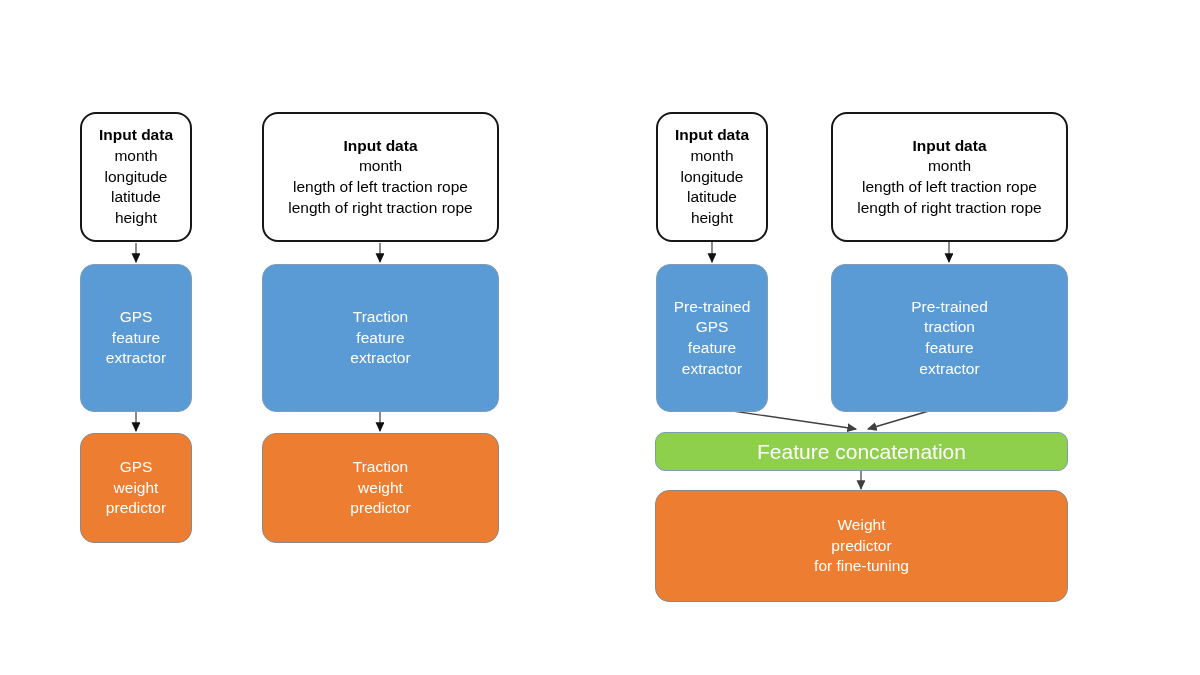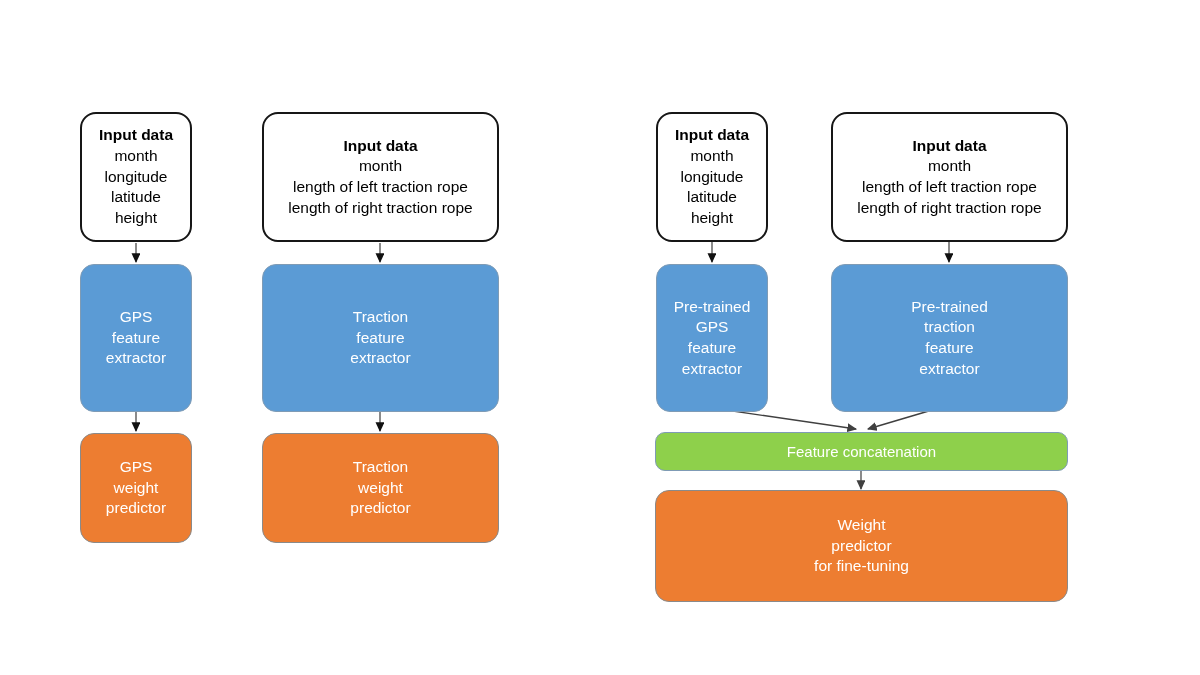--- a/index.html
+++ b/index.html
@@ -46,21 +46,21 @@
     border:1px solid #8a8a8a;
     border-radius:14px;
     color:#ffffff;
     font-size:15.5px;
   }
   .node.green{
     background:#8ED04B;
     border:1px solid #7f9bb5;
     border-radius:10px;
     color:#ffffff;
-    font-size:15px;
+    font-size:21px;
   }
 
   .node .ln{display:block;white-space:nowrap;}
 
   
   svg#edges{
     position:absolute;left:0;top:0;
     width:1200px;height:675px;
     pointer-events:none;
   }

